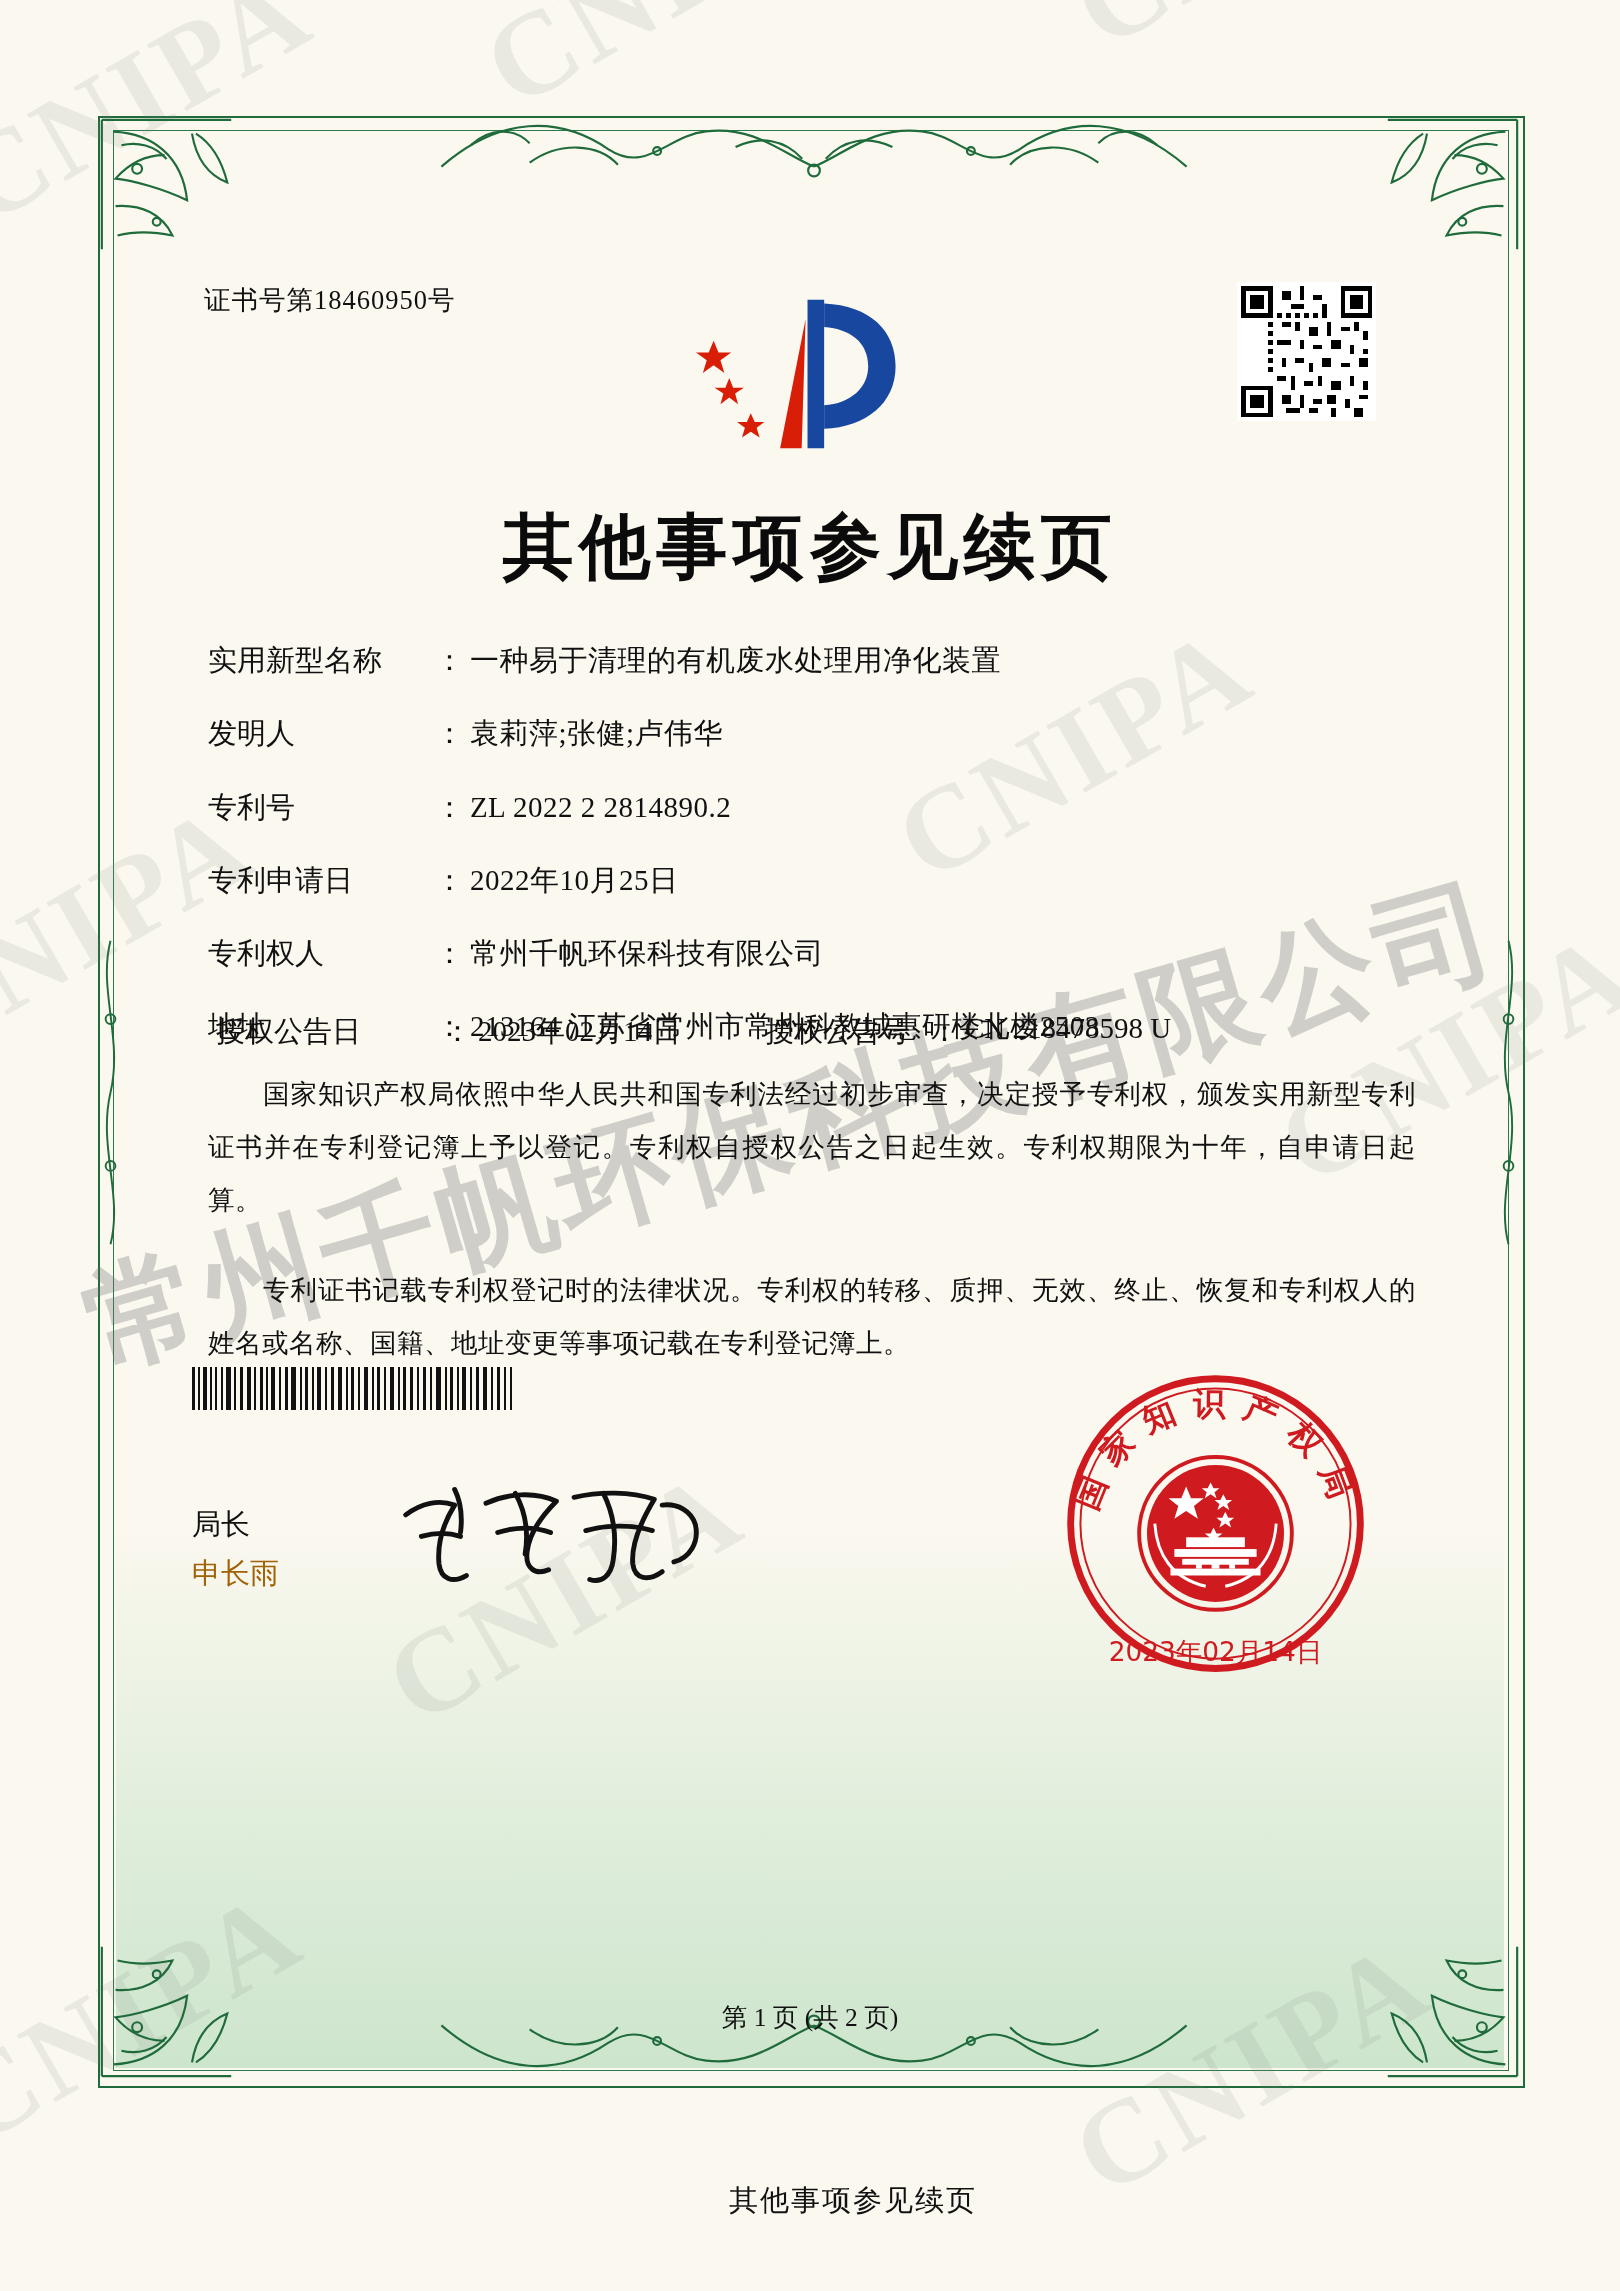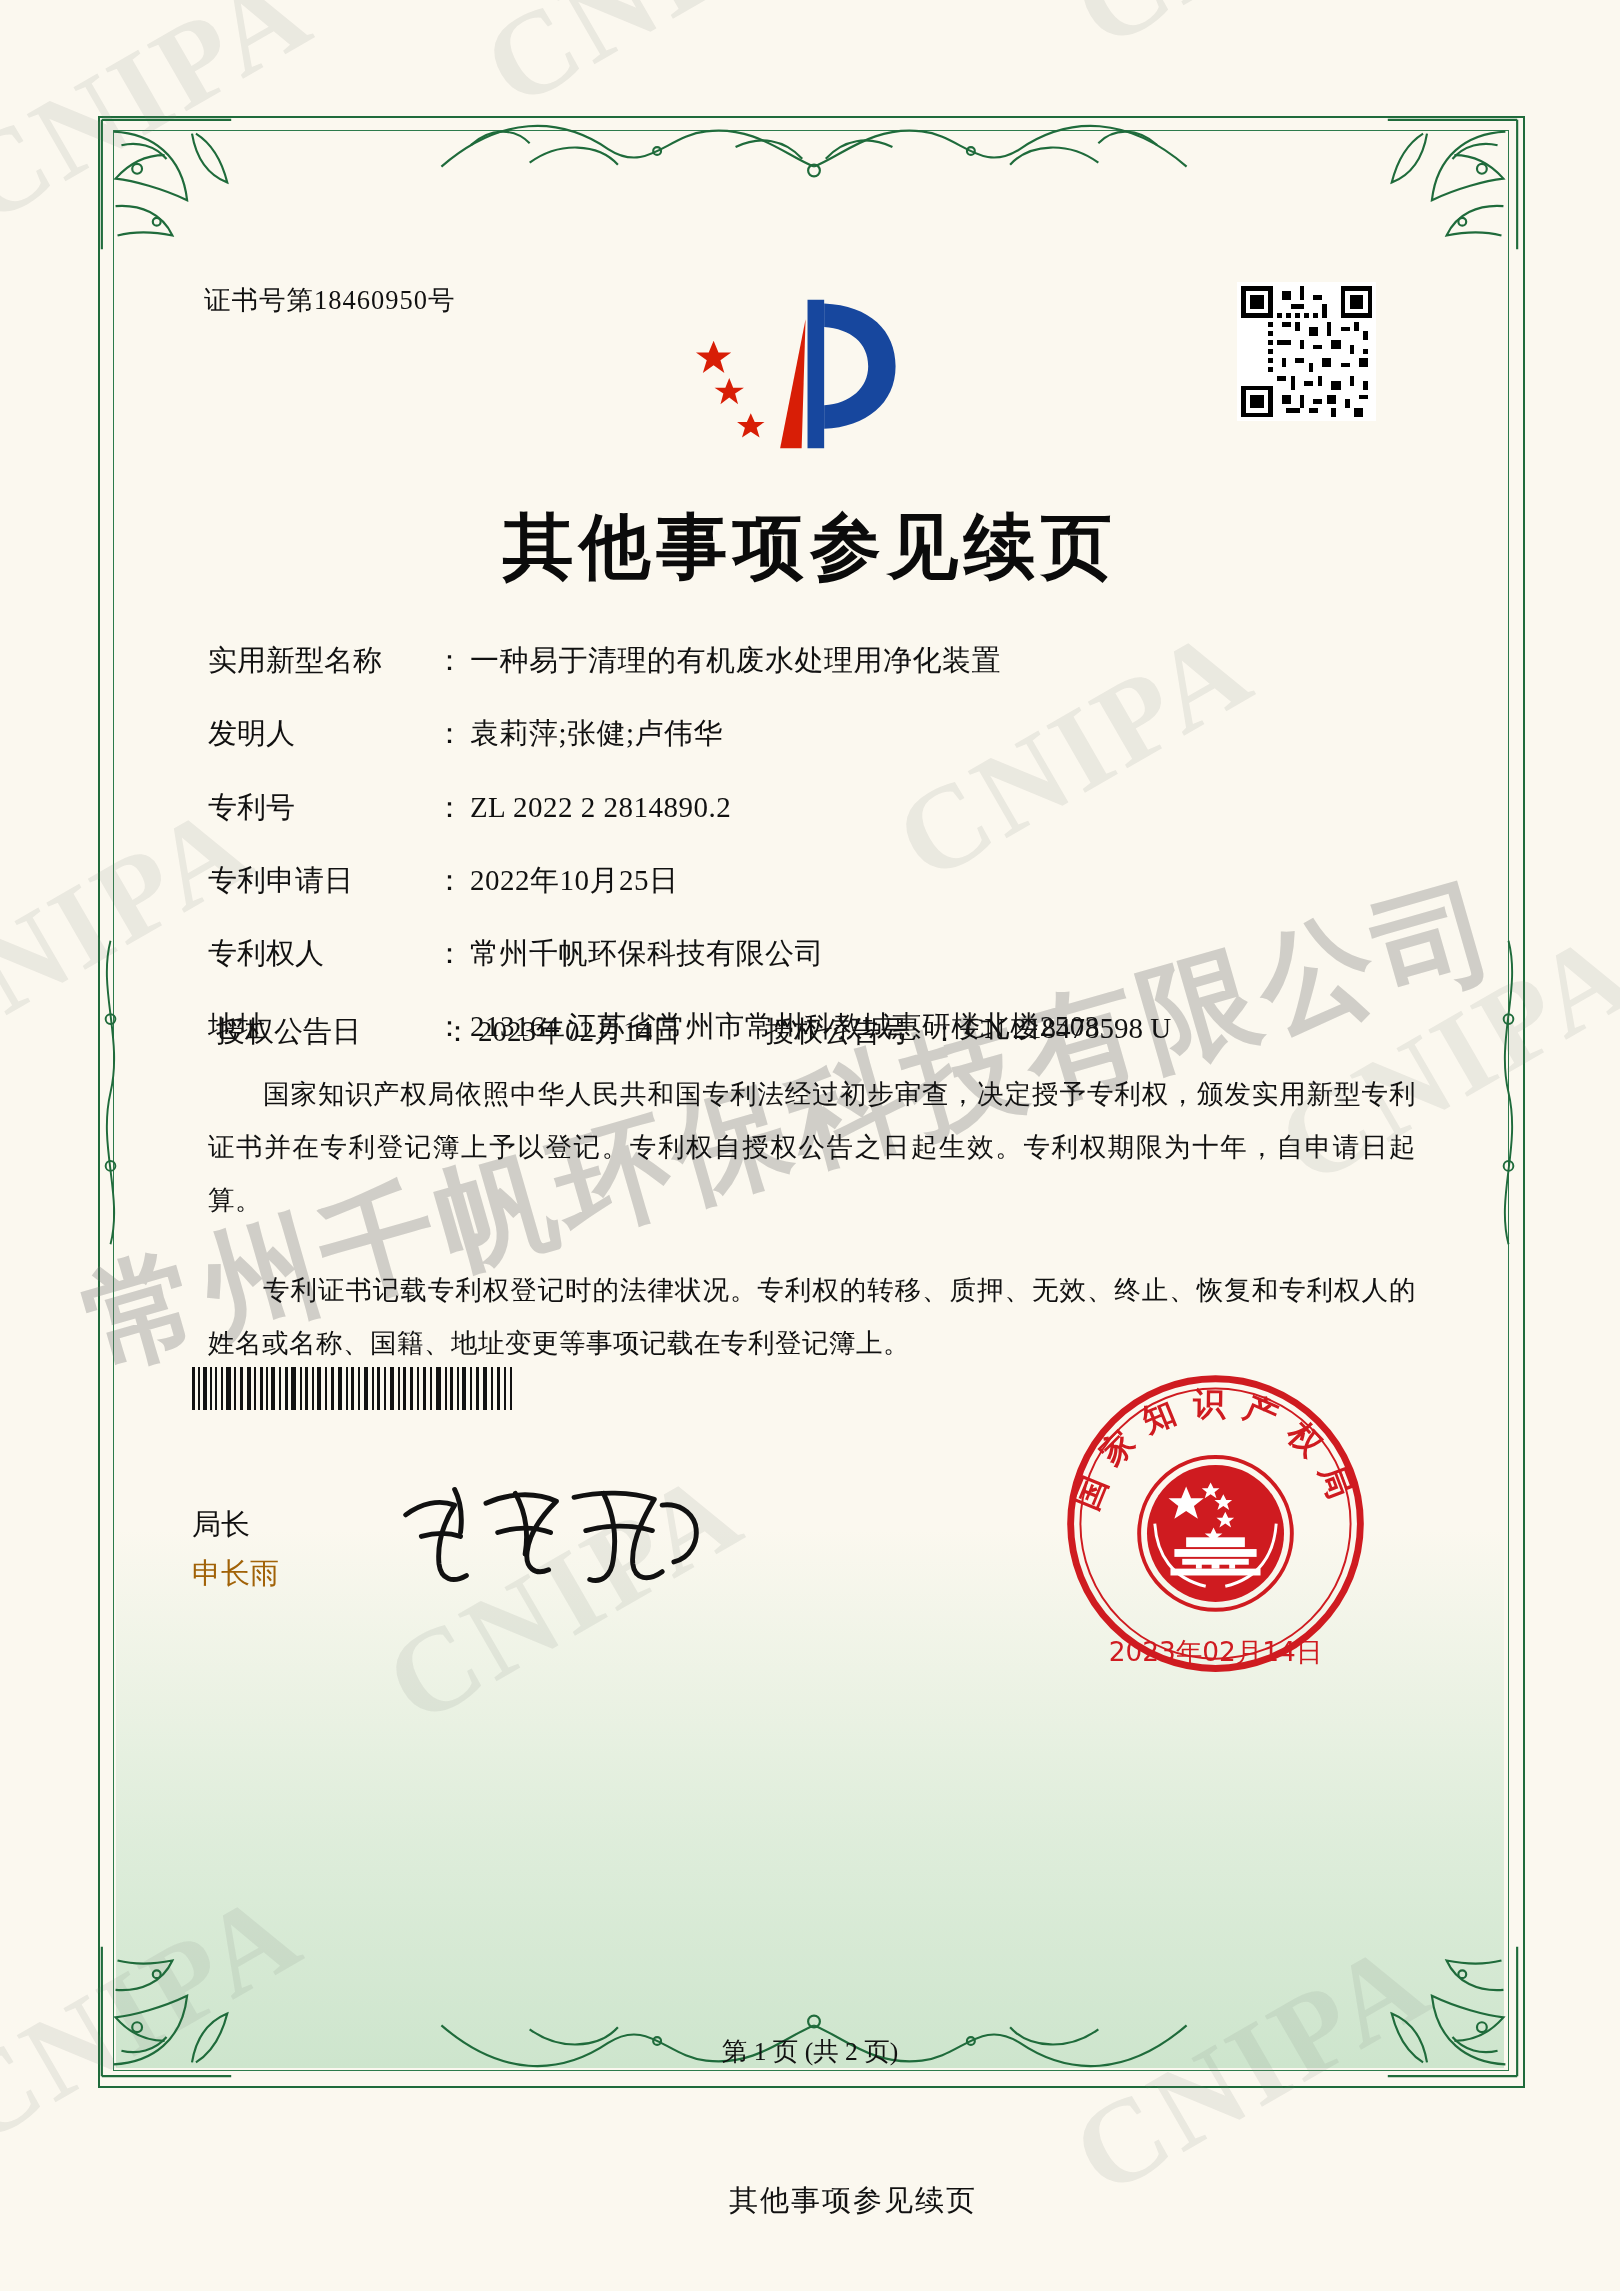--- a/index.html
+++ b/index.html
@@ -279,21 +279,20 @@
   .seal svg { width: 100%; height: 100%; }
 
   .page-no {
     position: absolute;
     left: 0;
     top: 2000px;
     width: 1620px;
     text-align: center;
     font-size: 25.5px;
     color: #111;
-    margin-top: 34px;
   }
   .footer-note {
     position: absolute;
     left: 0;
     top: 2181px;
     width: 1620px;
     text-align: center;
     font-size: 29px;
     color: #111;
     letter-spacing: 2px;

